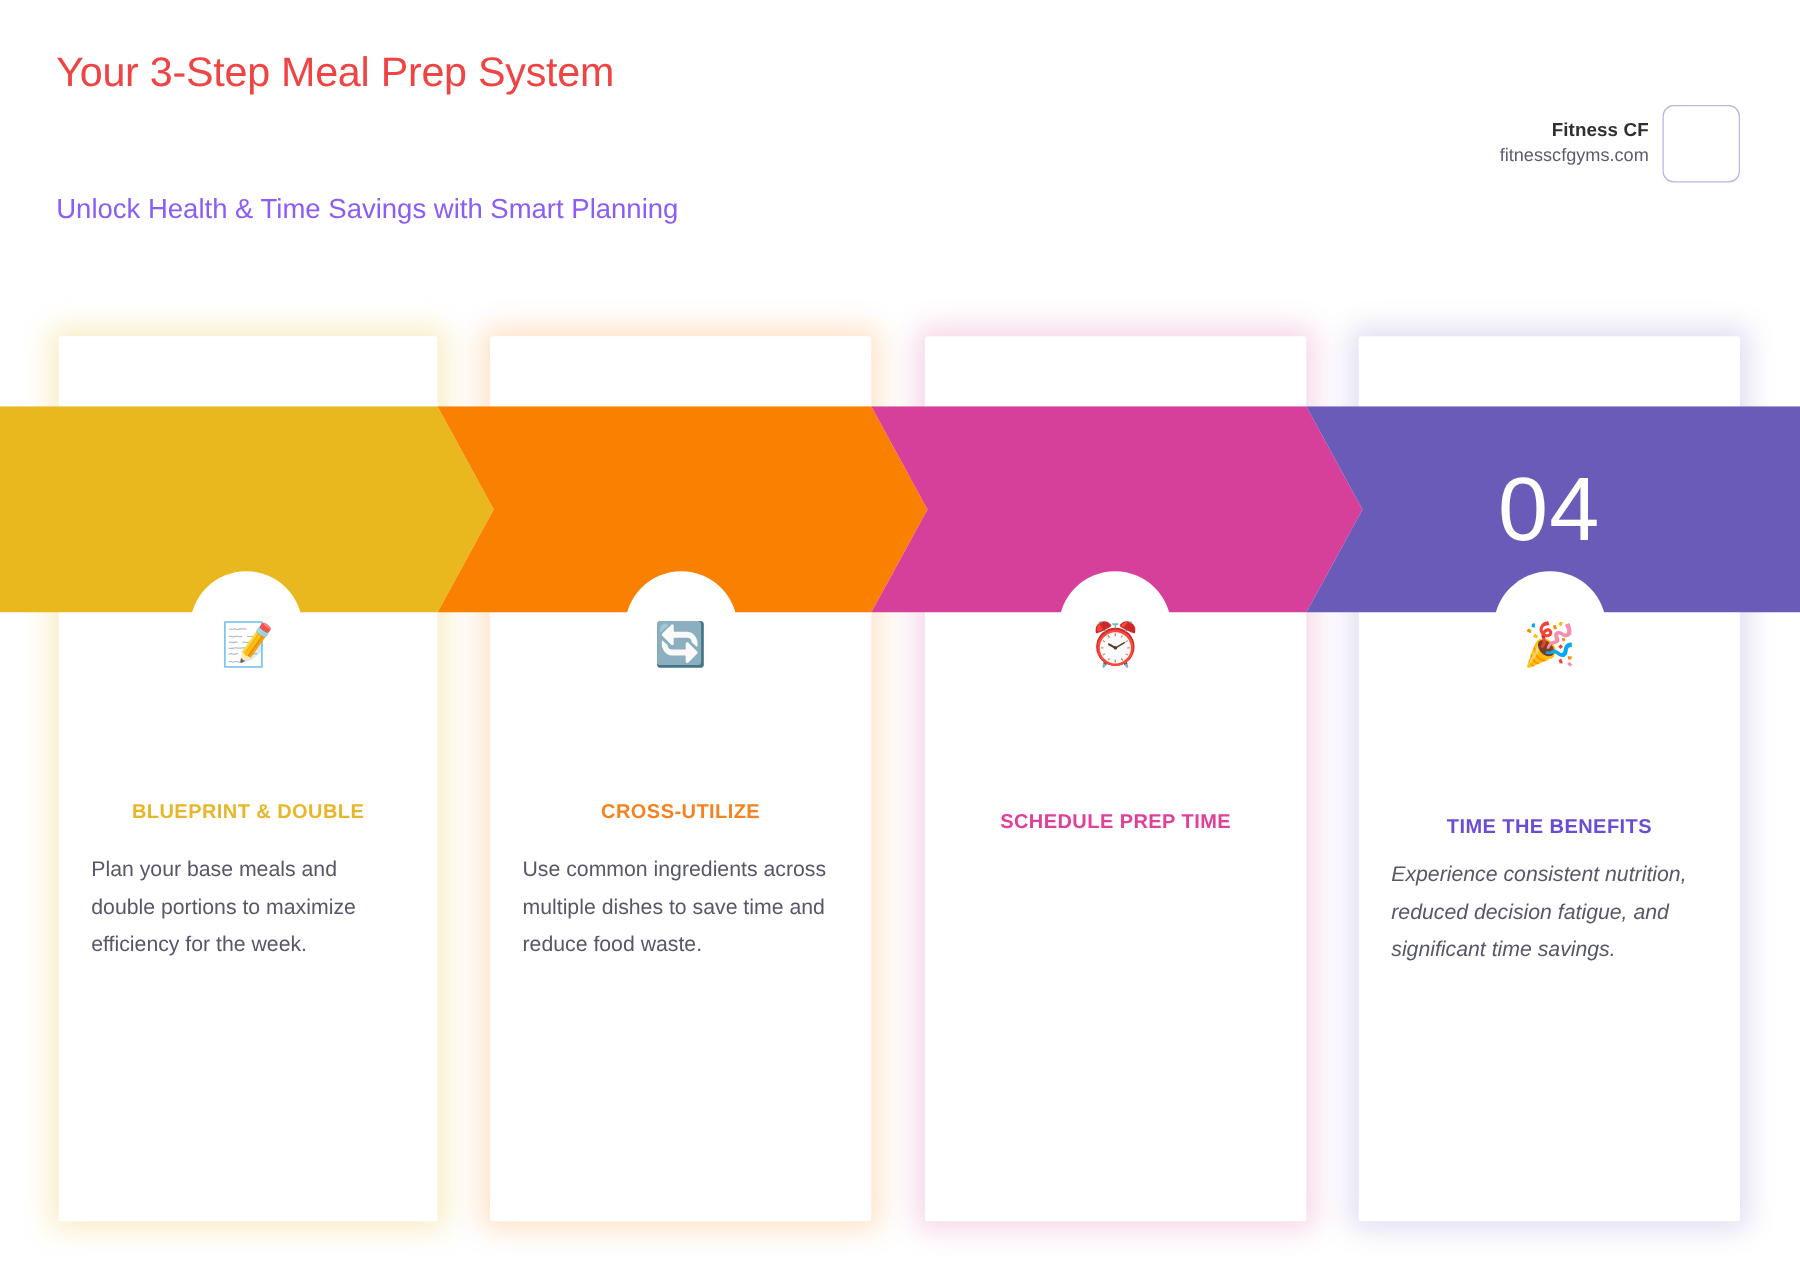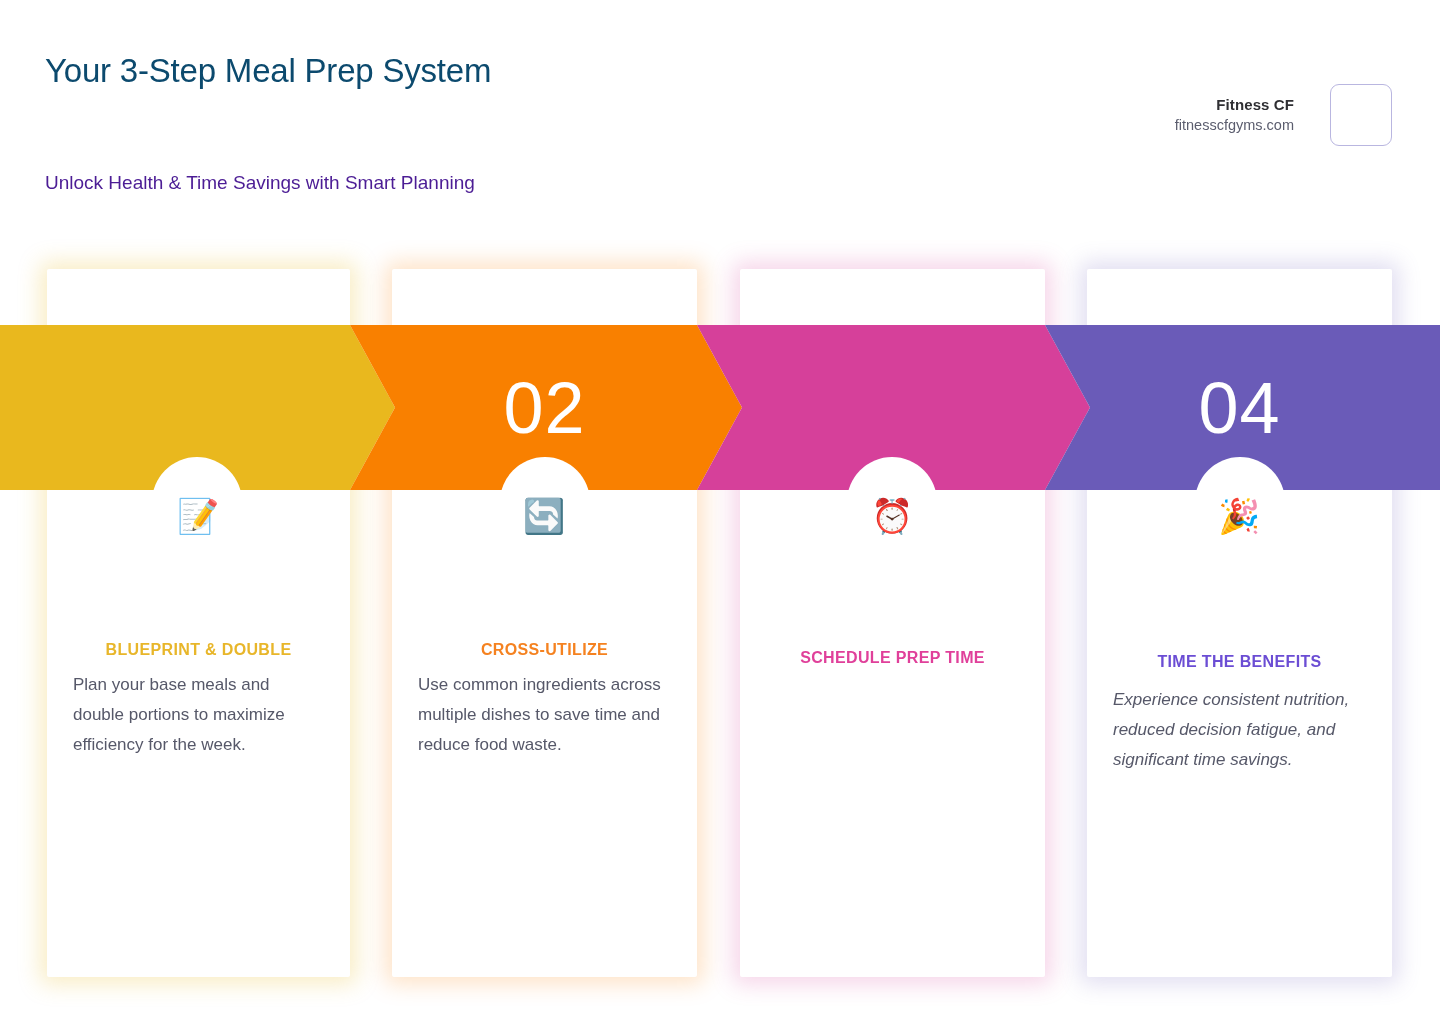--- a/index.html
+++ b/index.html
@@ -22,44 +22,42 @@
 
   
   .header-title {
     position: absolute;
     left: 45px;
     top: 33px;
     width: 620px;
     font-size: 33px;
     line-height: 50px;
     font-weight: 400;
-    color: #0c4a6e;
+    color: #ef4444;
     letter-spacing: -0.2px;
-    margin-top: 13px;
   }
 
   .header-subtitle {
     position: absolute;
     left: 45px;
     top: 153px;
-    font-size: 19px;
+    font-size: 22px;
     line-height: 28px;
     font-weight: 400;
-    color: #4c1d95;
-    margin-top: 16px;
+    color: #8b5cf6;
   }
 
   
   .brand {
     position: absolute;
     right: 48px;
     top: 84px;
     display: flex;
     align-items: center;
-    gap: 36px;
+    gap: 11px;
   }
 
   .brand-text {
     text-align: right;
     line-height: 1.28;
   }
 
   .brand-name {
     font-size: 15px;
     font-weight: 700;
@@ -174,21 +172,21 @@
     letter-spacing: 0.35px;
     margin-top: 94px;
   }
 
   .card-content.k1 .card-title { color: #E8B62A; margin-top: 94px; }
   .card-content.k2 .card-title { color: #F58220; margin-top: 94px; }
   .card-content.k3 .card-title { color: #E0409A; margin-top: 102px; }
   .card-content.k4 .card-title { color: #6B4DD4; margin-top: 106px; }
 
   .card-body {
-    margin-top: 11px;
+    margin-top: 22px;
     padding: 0 26px;
     font-size: 17px;
     line-height: 30px;
     color: #565869;
     text-align: left;
   }
 
   .card-content.k3 .card-body { margin-top: 16px; }
   .card-content.k4 .card-body { margin-top: 14px; font-style: italic; }
 </style>
@@ -213,21 +211,20 @@
   <div class="card c3"></div>
   <div class="card c4"></div>
 
   <div class="band">
     <svg width="1440" height="165" viewBox="0 0 1440 165" xmlns="http://www.w3.org/2000/svg">
       <path d="M0,0 L350,0 L395,82.5 L350,165 L0,165 Z" fill="#E9B81E"></path>
       <path d="M350,0 L697,0 L742,82.5 L697,165 L350,165 L395,82.5 Z" fill="#F98000"></path>
       <path d="M697,0 L1045,0 L1090,82.5 L1045,165 L697,165 L742,82.5 Z" fill="#D6409A"></path>
       <path d="M1045,0 L1440,0 L1440,165 L1045,165 L1090,82.5 Z" fill="#6A5BB8"></path>
     </svg>
-    <div class="band-number n2">02</div>
     <div class="band-number n4">04</div>
   </div>
 
   <div class="notch p1"></div>
   <div class="notch p2"></div>
   <div class="notch p3"></div>
   <div class="notch p4"></div>
 
   <div class="card-content k1">
     <div class="card-icon">📝</div>

